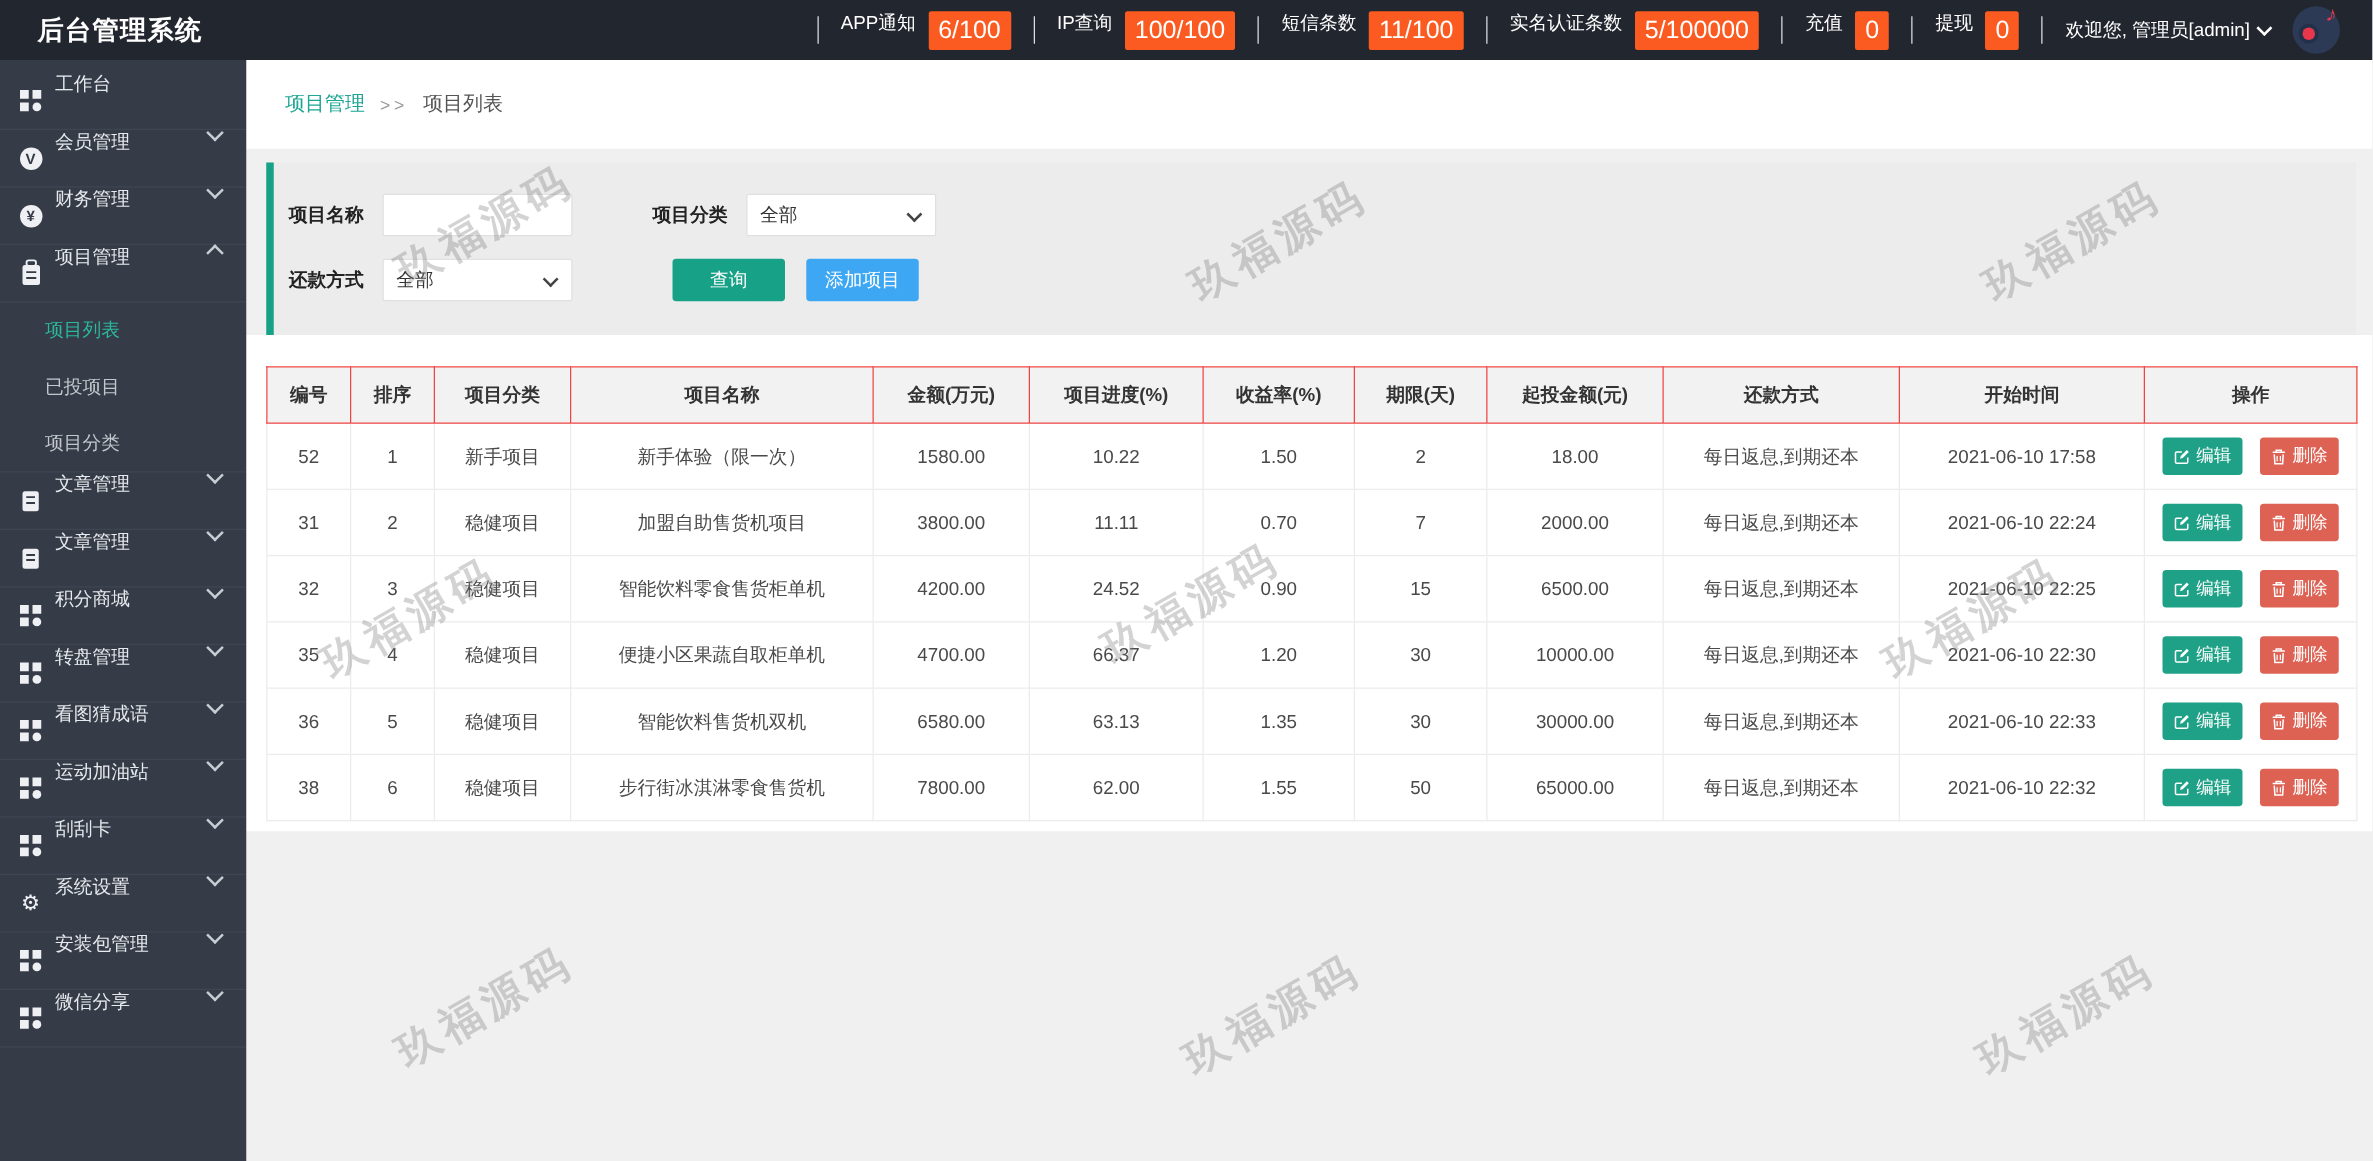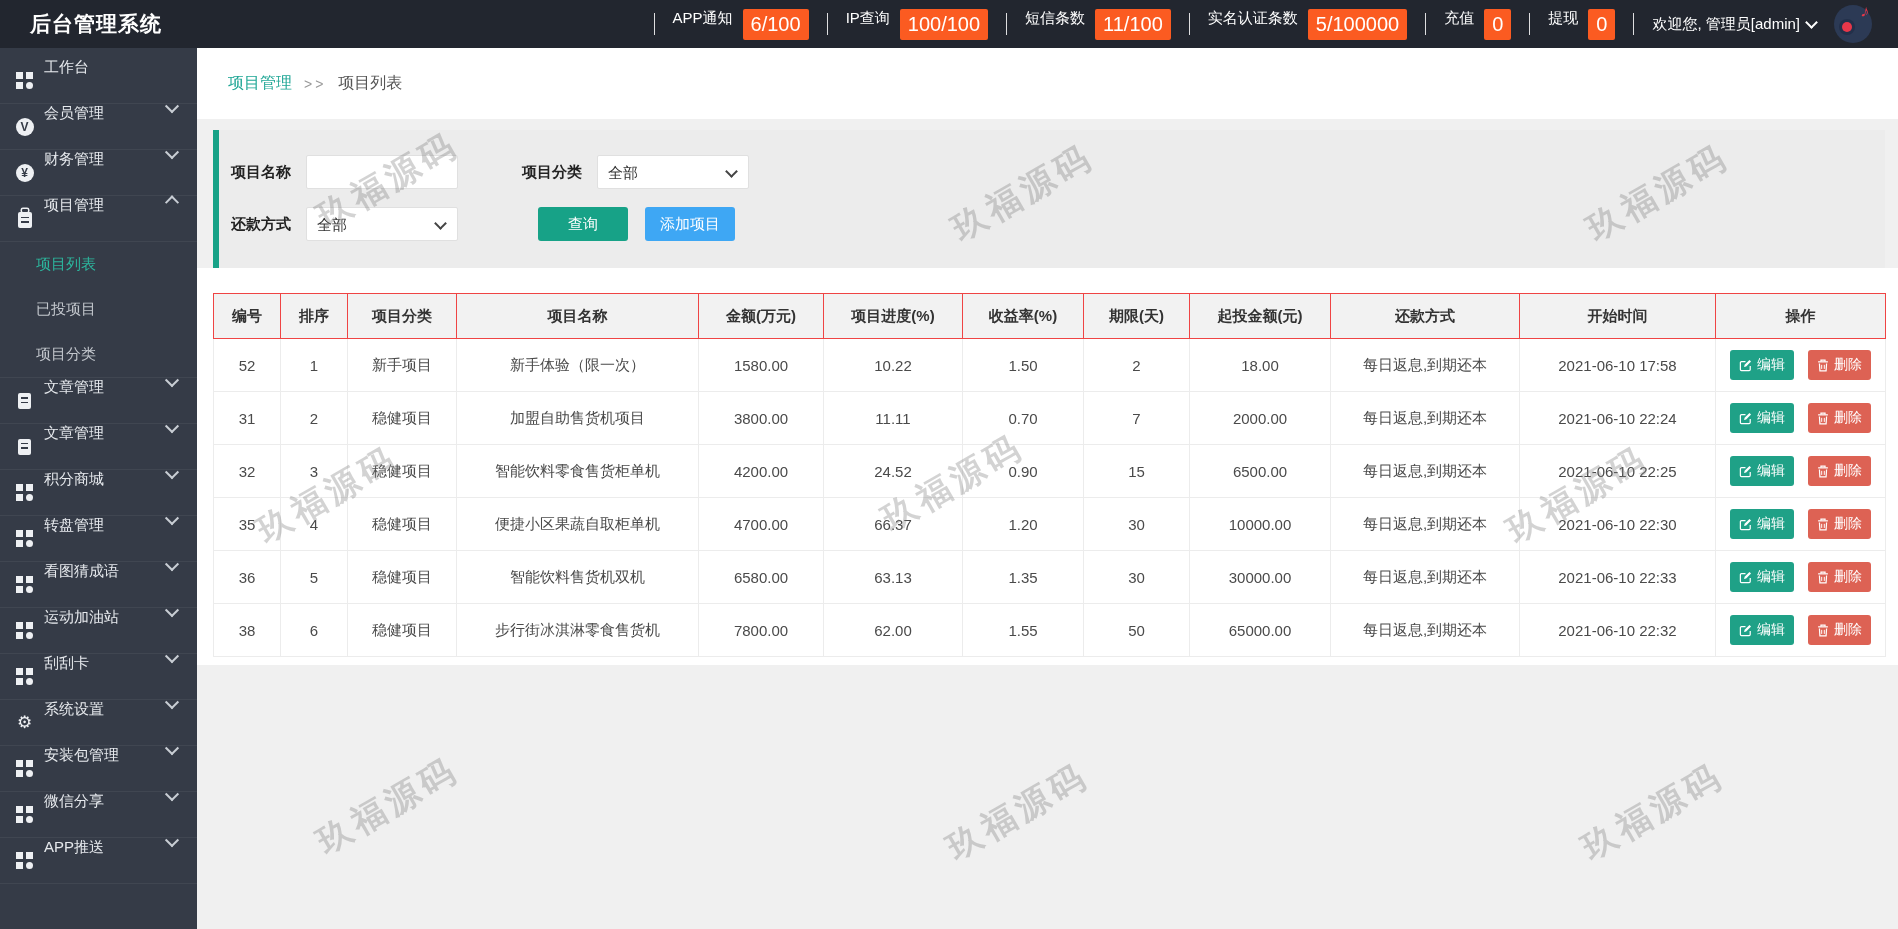--- a/index.html
+++ b/index.html
@@ -233,27 +233,20 @@
     <span class="s-label">安装包管理</span>
     <span class="chev down"></span>
   </div>
     <div class="side-item">
     <span class="s-icon">
         <span class="icon-grid"></span>
       </span>
     <span class="s-label">微信分享</span>
     <span class="chev down"></span>
   </div>
-    <div class="side-item">
-    <span class="s-icon">
-        <span class="icon-grid"></span>
-      </span>
-    <span class="s-label">APP推送</span>
-    <span class="chev down"></span>
-  </div>
   </aside>
 
 <div class="main">
   <div class="breadcrumb">
     <span class="bc-section">项目管理</span>
     <span class="bc-sep">&gt;&gt;</span>
     <span class="bc-page">项目列表</span>
   </div>
 
   <div class="filter-card">

